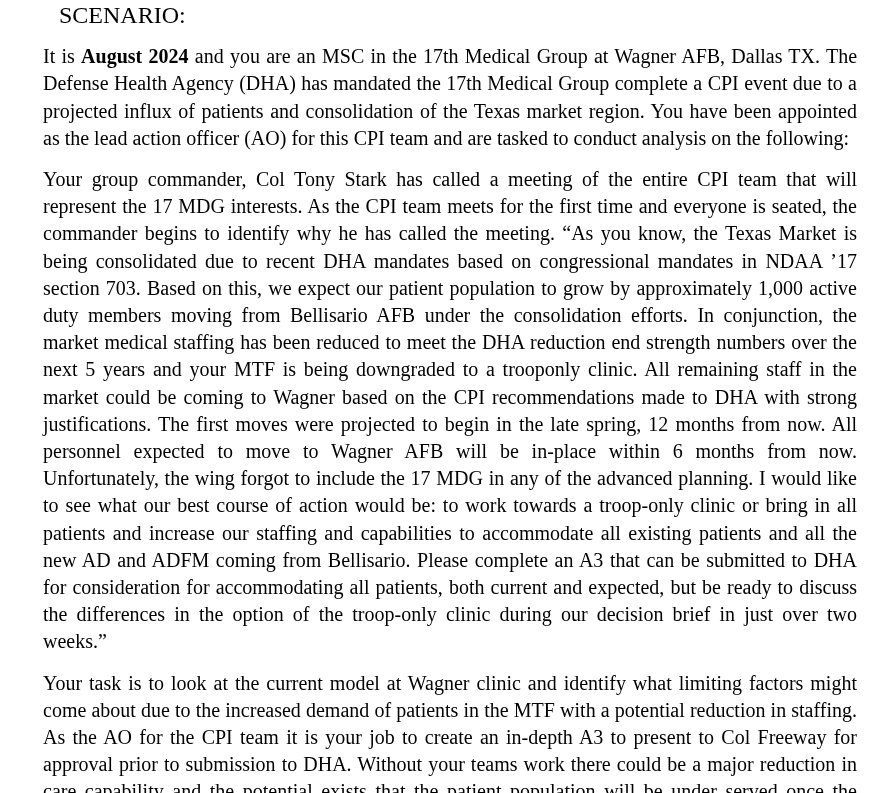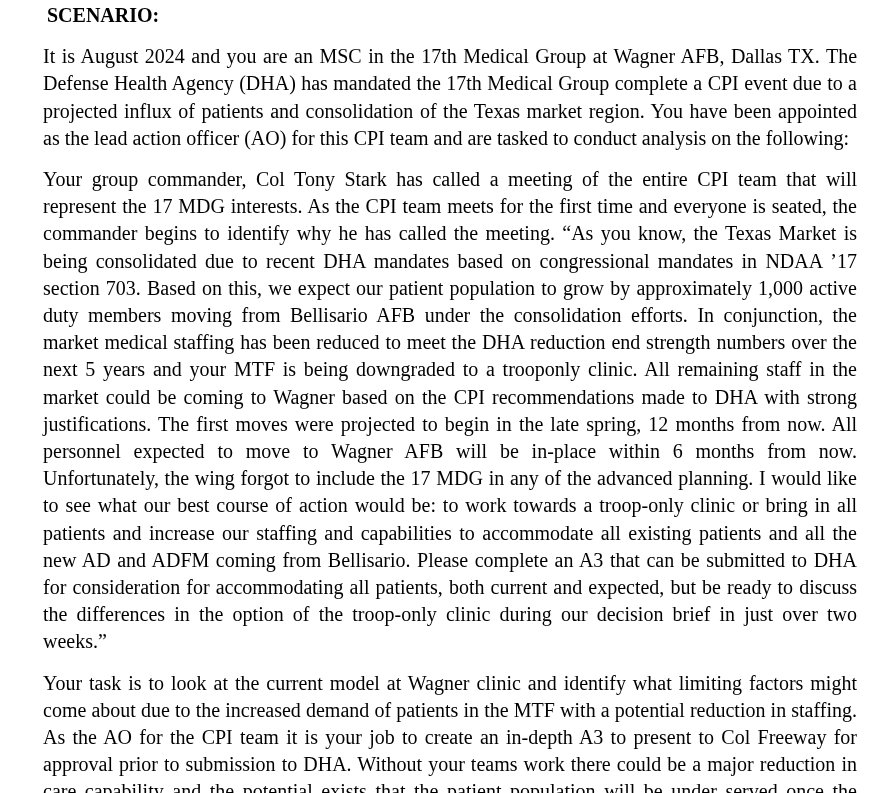--- a/index.html
+++ b/index.html
@@ -15,35 +15,35 @@
     color: #000000;
   }
   .page {
     box-sizing: border-box;
     width: 876px;
     height: 793px;
     padding: 2px 19px 0 43px;
     background: #ffffff;
   }
   .heading {
-    font-size: 20px;
+    font-size: 24px;
     line-height: 27.2px;
-    font-weight: bold;
-    margin: 0 0 14px 4px;
+    font-weight: normal;
+    margin: 0 0 14px 16px;
     text-align: left;
   }
   .para {
     font-size: 20px;
     line-height: 27.2px;
     margin: 0 0 14px 0;
     text-align: justify;
     text-justify: inter-word;
   }
   .para strong {
-    font-weight: normal;
+    font-weight: bold;
   }
 </style>
 </head>
 <body>
 
 <div class="page">
 
   <h1 class="heading">SCENARIO:</h1>
 
   <p class="para"><span>It is </span><strong>August 2024</strong><span> and you are an MSC in the 17th Medical Group at Wagner AFB, Dallas TX. The Defense Health Agency (DHA) has mandated the 17th Medical Group complete a CPI event due to a projected influx of patients and consolidation of the Texas market region. You have been appointed as the lead action officer (AO) for this CPI team and are tasked to conduct analysis on the following:</span></p>

